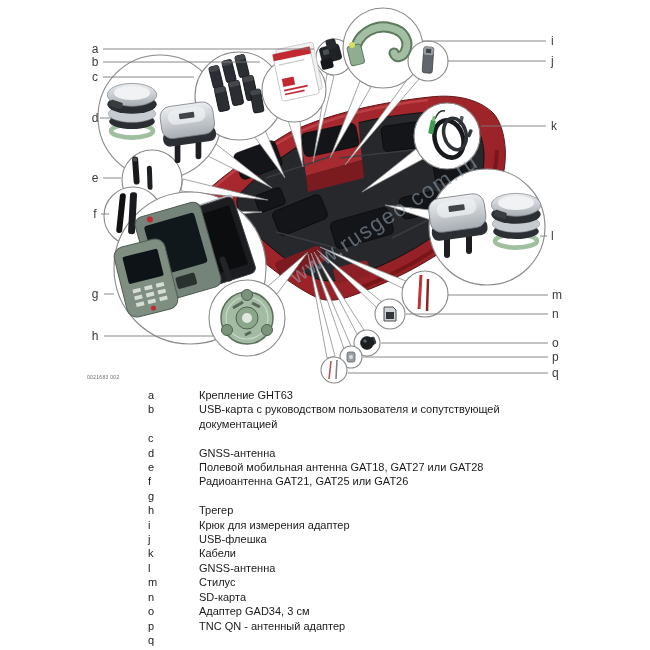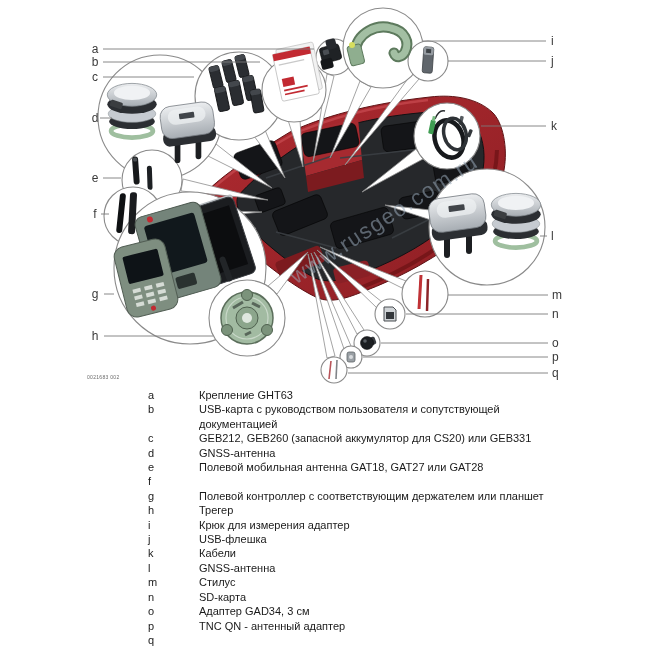--- a/index.html
+++ b/index.html
@@ -326,36 +326,35 @@
         <span class="ltr">a</span>
         <span class="txt">Крепление GHT63</span>
       </div>
   <div class="row">
         <span class="ltr">b</span>
         <span class="txt">USB-карта с руководством пользователя и сопутствующей
 документацией</span>
       </div>
   <div class="row">
         <span class="ltr">c</span>
-        <span class="txt">GEB212, GEB260 (запасной аккумулятор для CS20) или GEB331</span>
       </div>
   <div class="row">
         <span class="ltr">d</span>
         <span class="txt">GNSS-антенна</span>
       </div>
   <div class="row">
         <span class="ltr">e</span>
         <span class="txt">Полевой мобильная антенна GAT18, GAT27 или GAT28</span>
       </div>
   <div class="row">
         <span class="ltr">f</span>
+        <span class="txt">Радиоантенна GAT21, GAT25 или GAT26</span>
       </div>
   <div class="row">
         <span class="ltr">g</span>
-        <span class="txt">Полевой контроллер с соответствующим держателем или планшет</span>
       </div>
   <div class="row">
         <span class="ltr">h</span>
         <span class="txt">Трегер</span>
       </div>
   <div class="row">
         <span class="ltr">i</span>
         <span class="txt">Крюк для измерения адаптер</span>
       </div>
   <div class="row">

